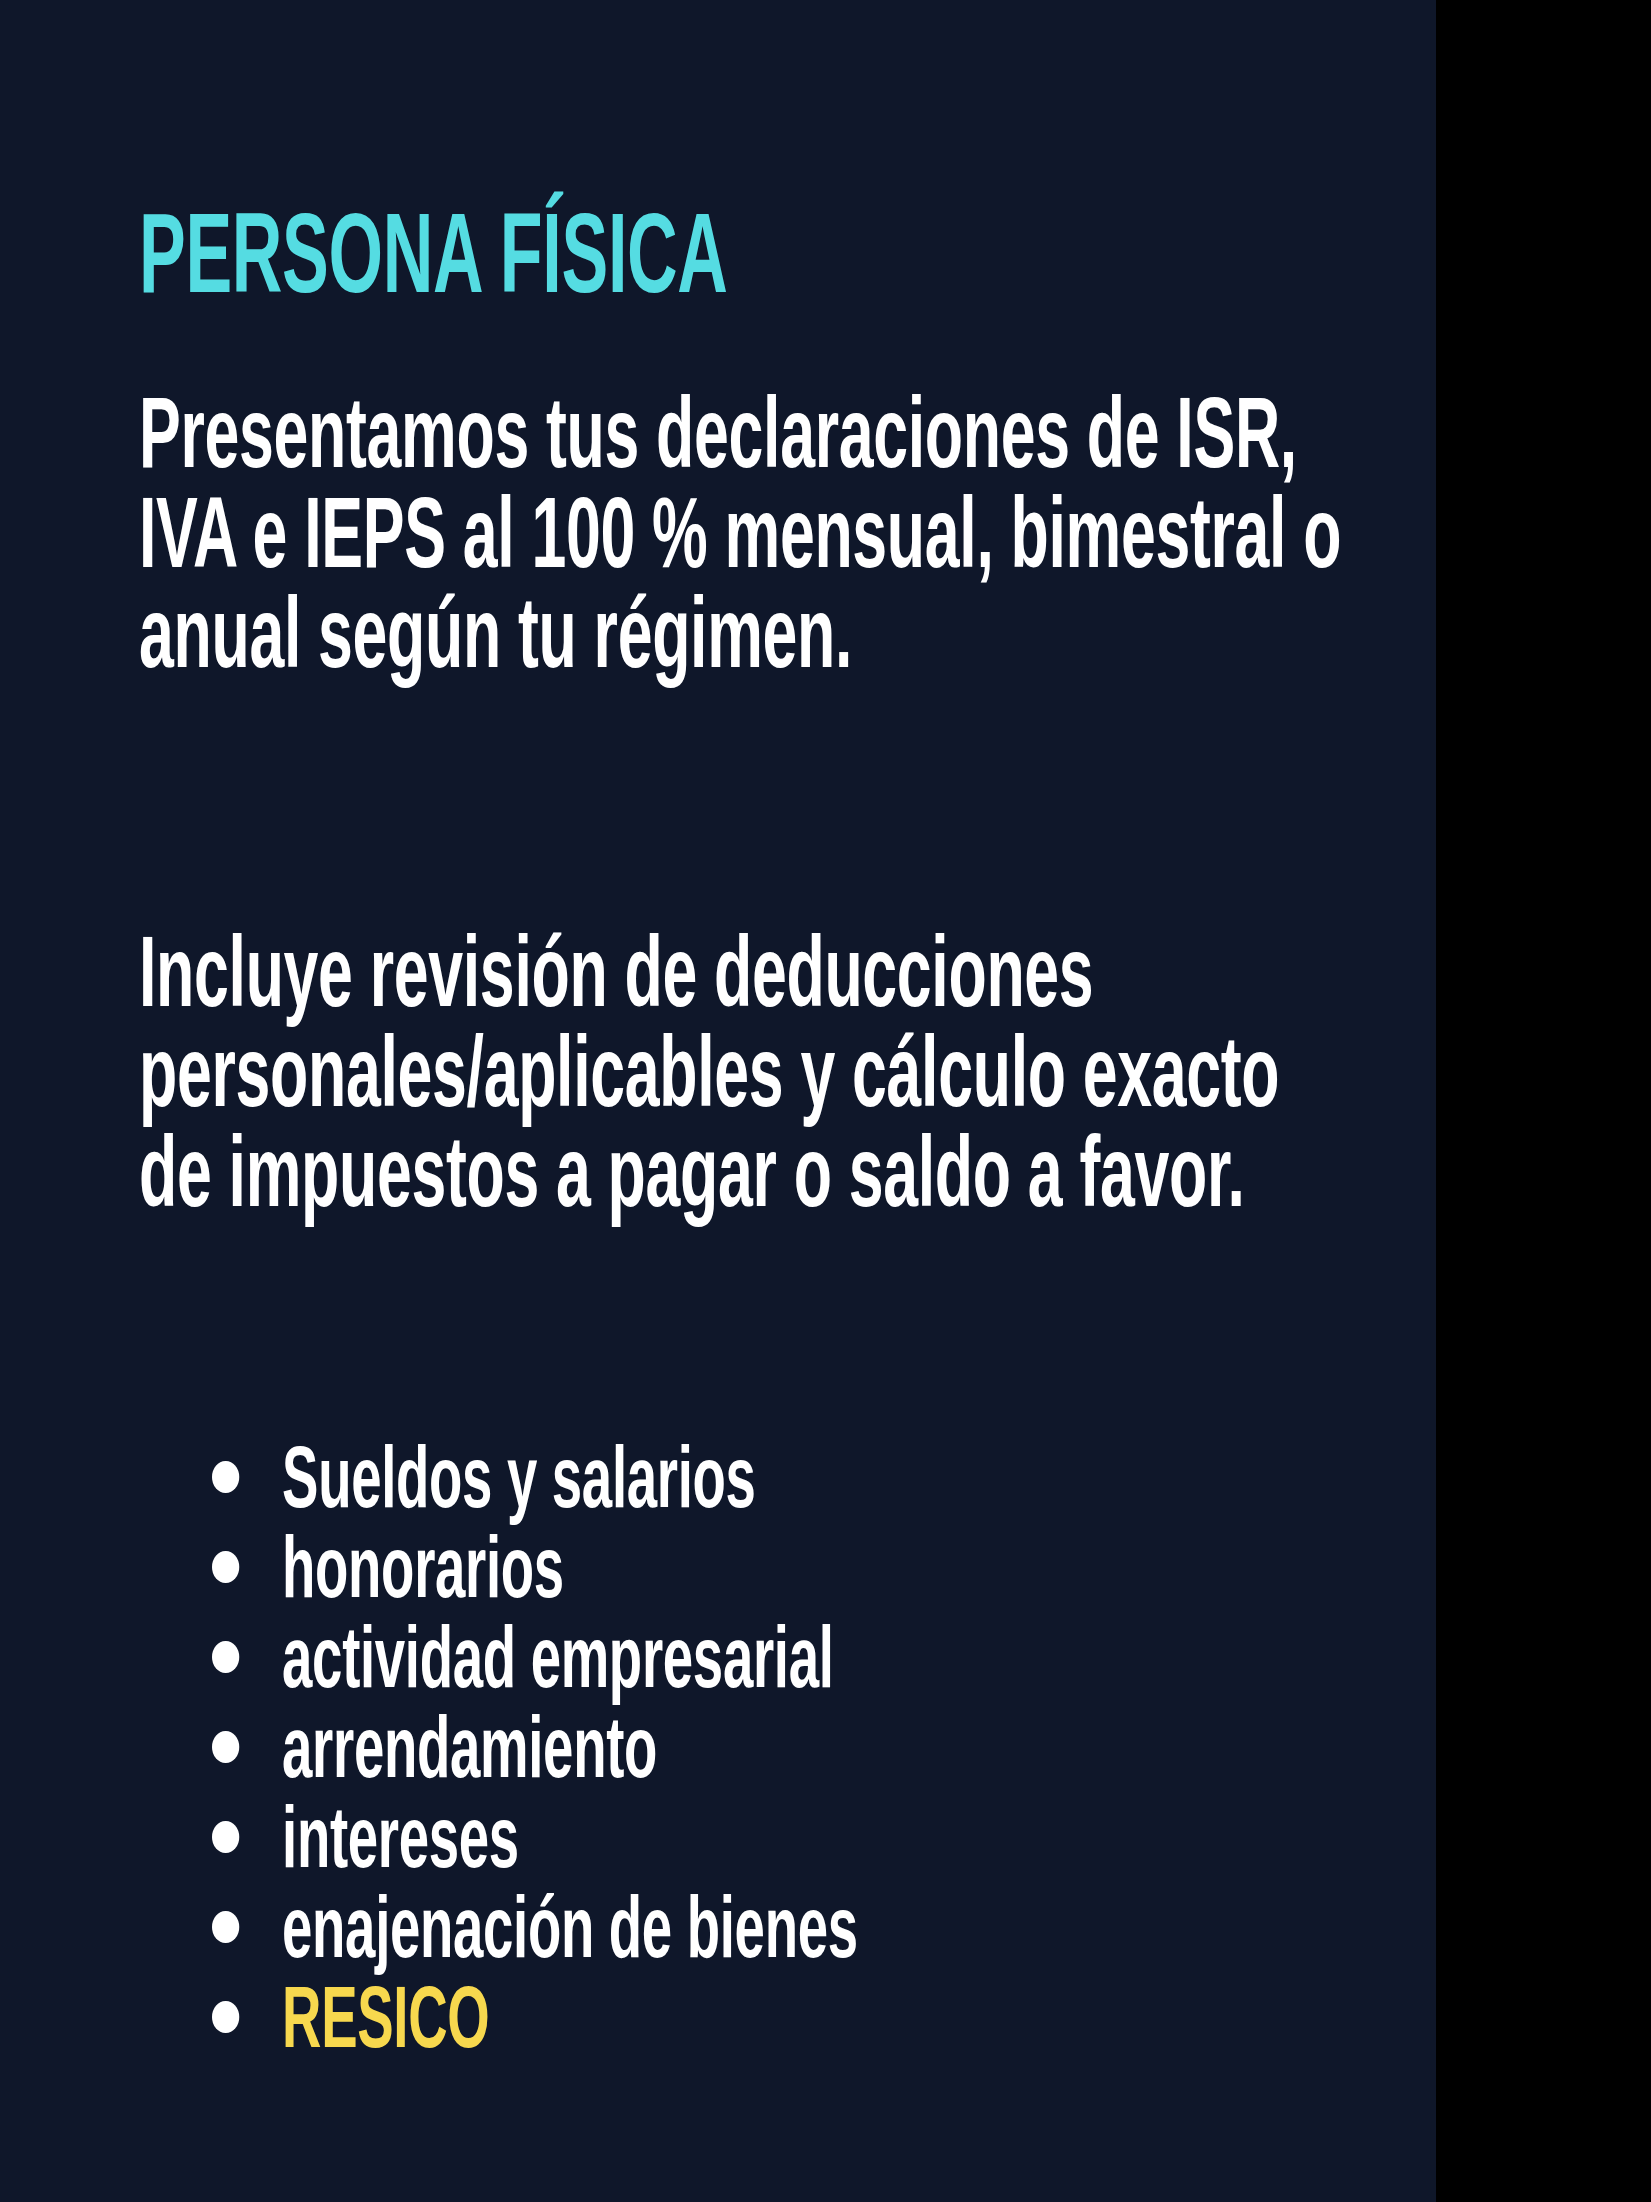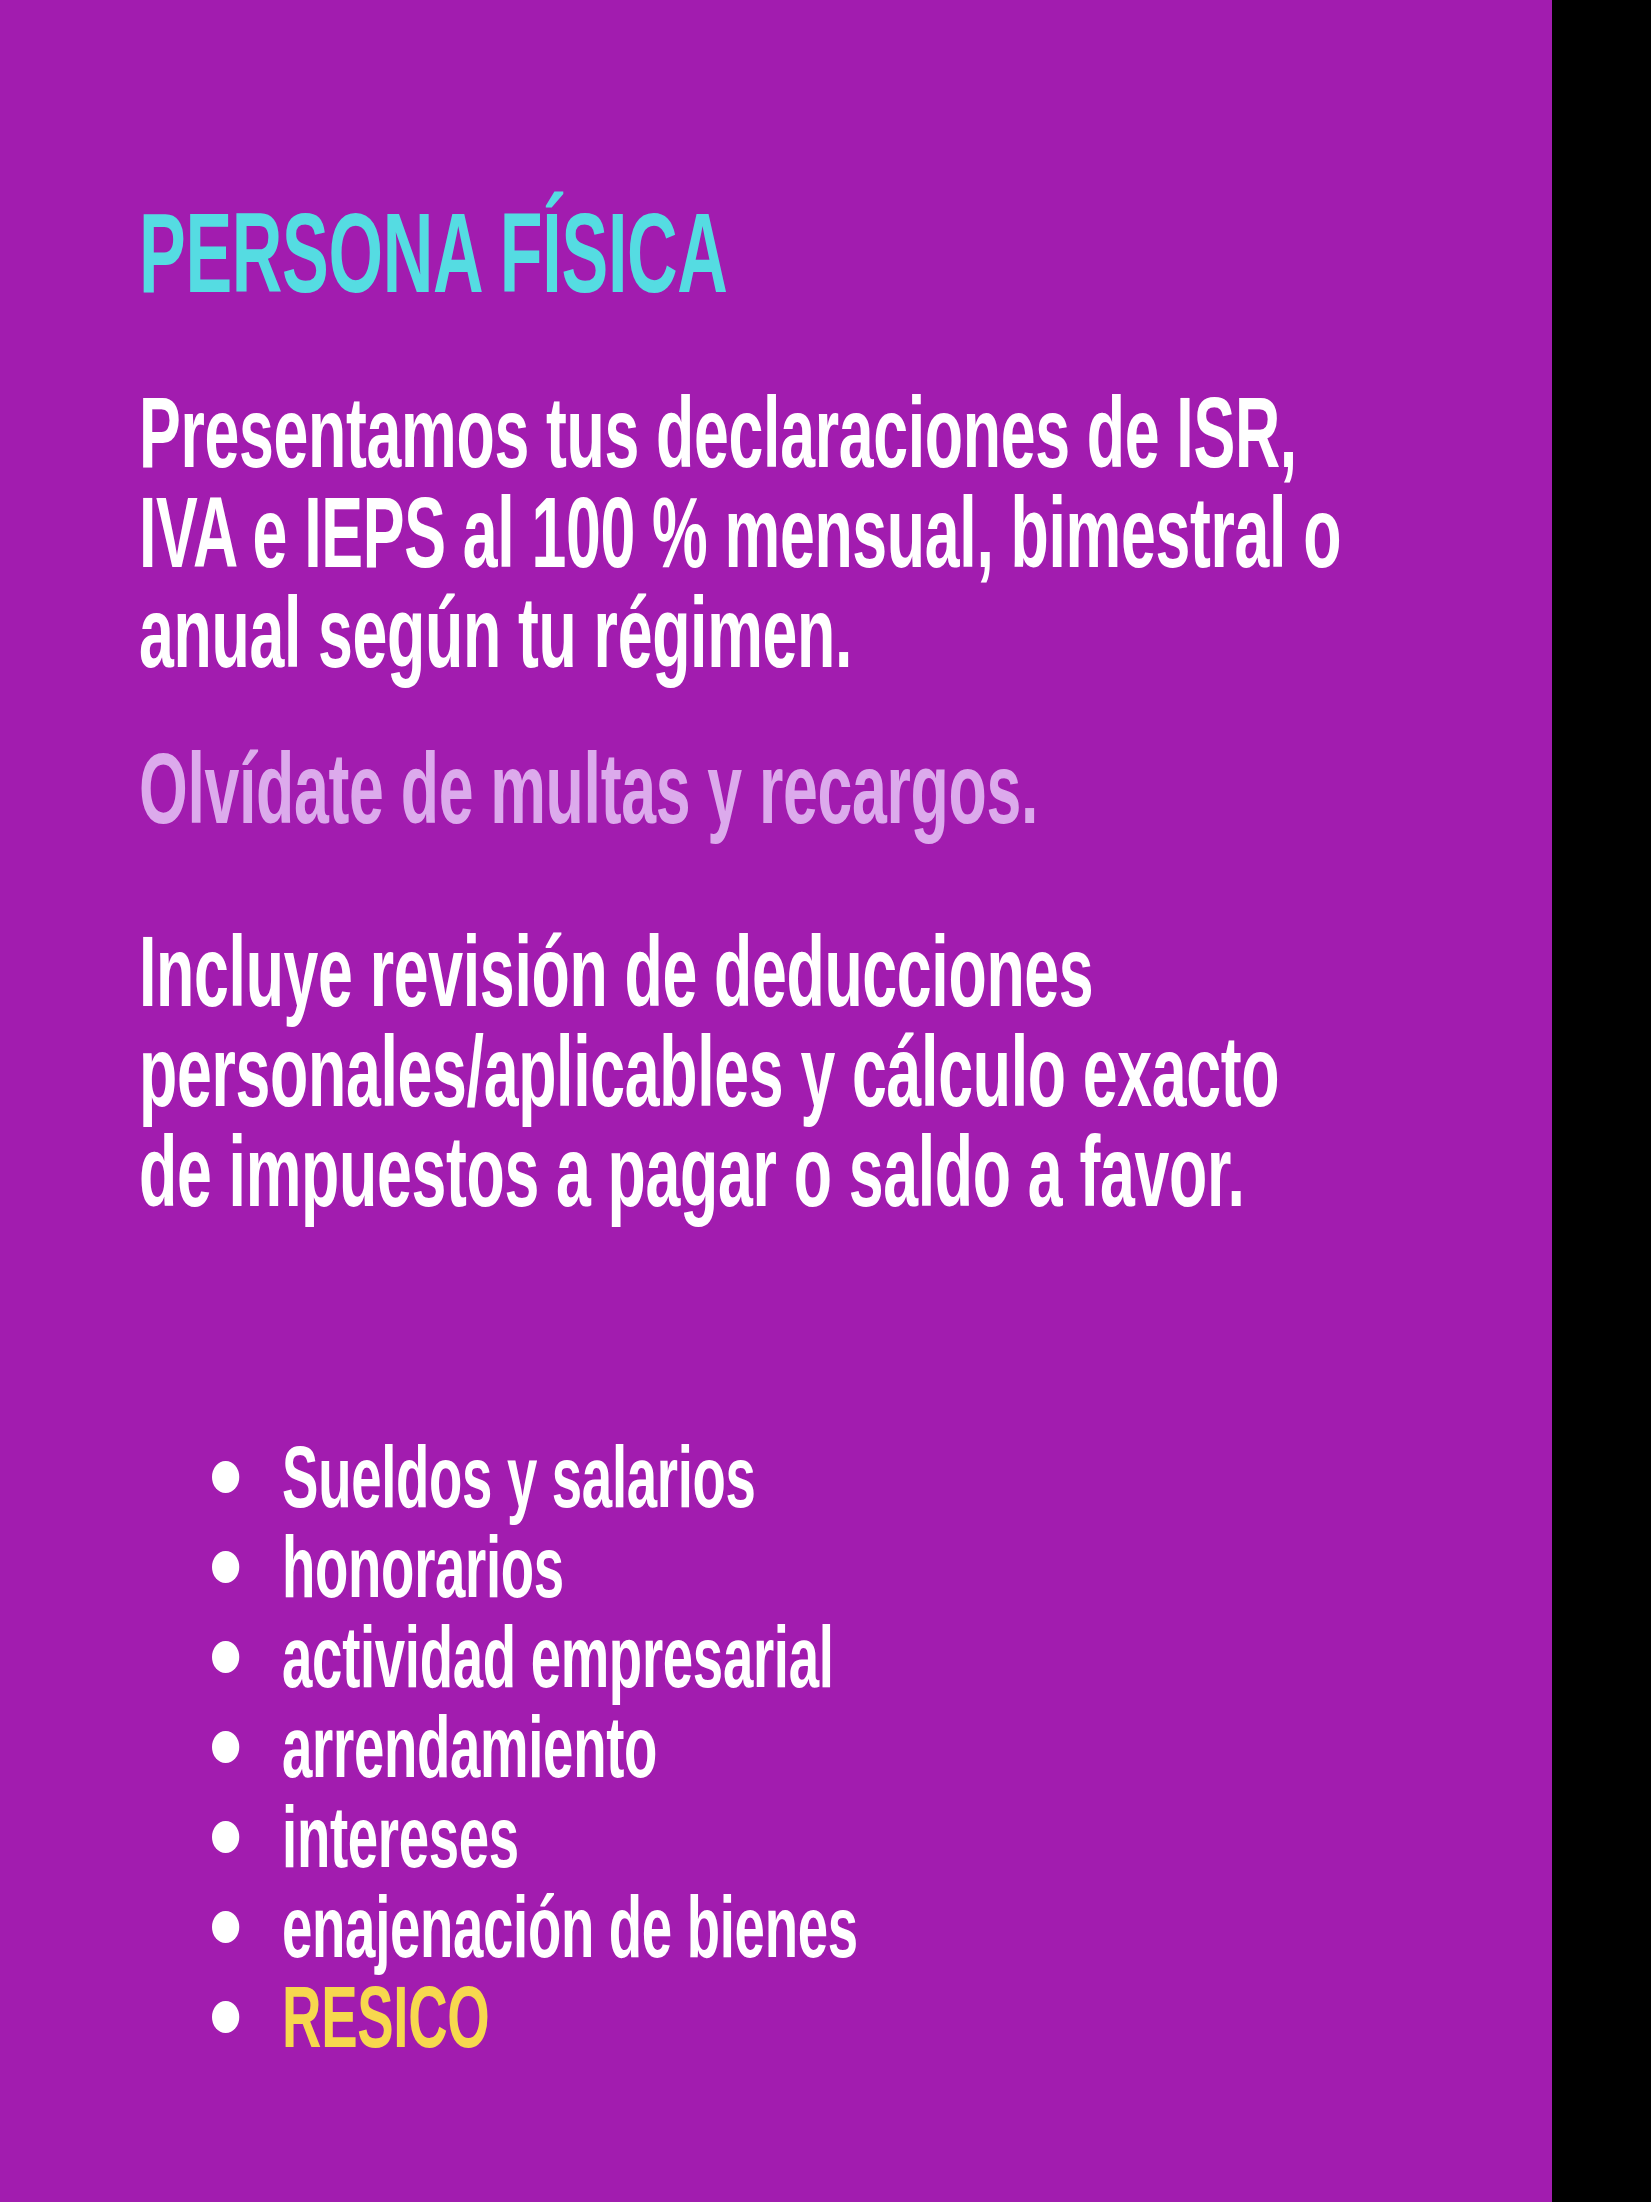--- a/index.html
+++ b/index.html
@@ -5,23 +5,23 @@
   * { margin: 0; padding: 0; box-sizing: border-box; }
   html, body {
     width: 1652px;
     height: 2202px;
     background: #000000;
     overflow: hidden;
     font-family: "Liberation Sans", "DejaVu Sans", sans-serif;
   }
   .poster {
     position: relative;
-    width: 1552px;
+    width: 1436px;
     height: 2202px;
-    background: #a21caf;
+    background: #0f172a;
   }
   .txt {
     font-weight: 700;
     white-space: nowrap;
     transform: scaleX(0.62);
     transform-origin: left center;
     letter-spacing: -0.5px;
   }
   .block { position: absolute; left: 139px; }
   .title-block {
@@ -78,23 +78,20 @@
   <div class="block title-block">
     <div class="txt" style="color: rgb(85, 220, 226);">PERSONA FÍSICA</div>
   </div>
 
   <div class="block para intro-block">
     <div class="txt" style="color: rgb(255, 255, 255);">Presentamos tus declaraciones de ISR,</div>
     <div class="txt" style="color: rgb(255, 255, 255);">IVA e IEPS al 100 % mensual, bimestral o</div>
     <div class="txt" style="color: rgb(255, 255, 255);">anual según tu régimen.</div>
   </div>
 
-  <div class="block highlight-block">
-    <div class="txt" style="color: rgb(220, 170, 236);">Olvídate de multas y recargos.</div>
-  </div>
 
   <div class="block para details-block">
     <div class="txt" style="color: rgb(255, 255, 255);">Incluye revisión de deducciones</div>
     <div class="txt" style="color: rgb(255, 255, 255);">personales/aplicables y cálculo exacto</div>
     <div class="txt" style="color: rgb(255, 255, 255);">de impuestos a pagar o saldo a favor.</div>
   </div>
 
 
   <ul class="block bullets-block">
     <li>

